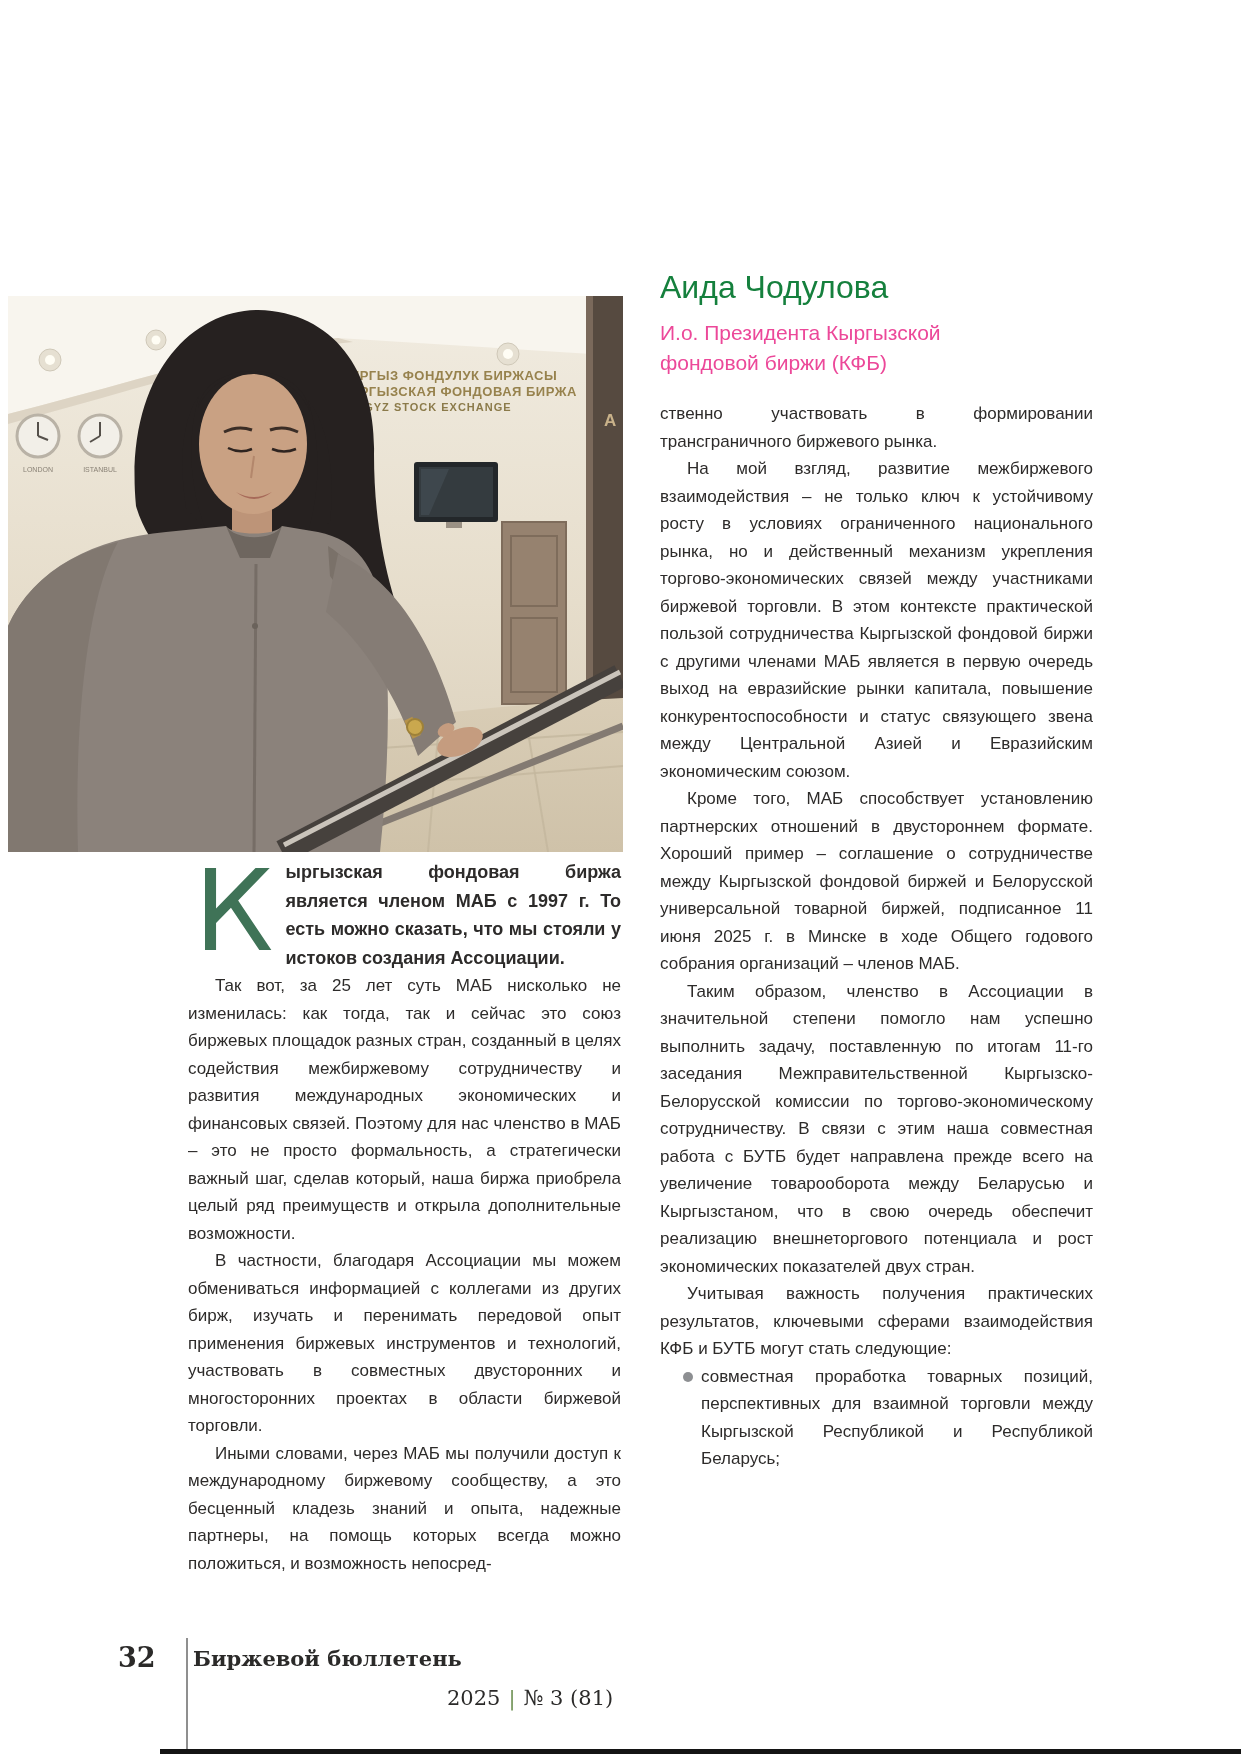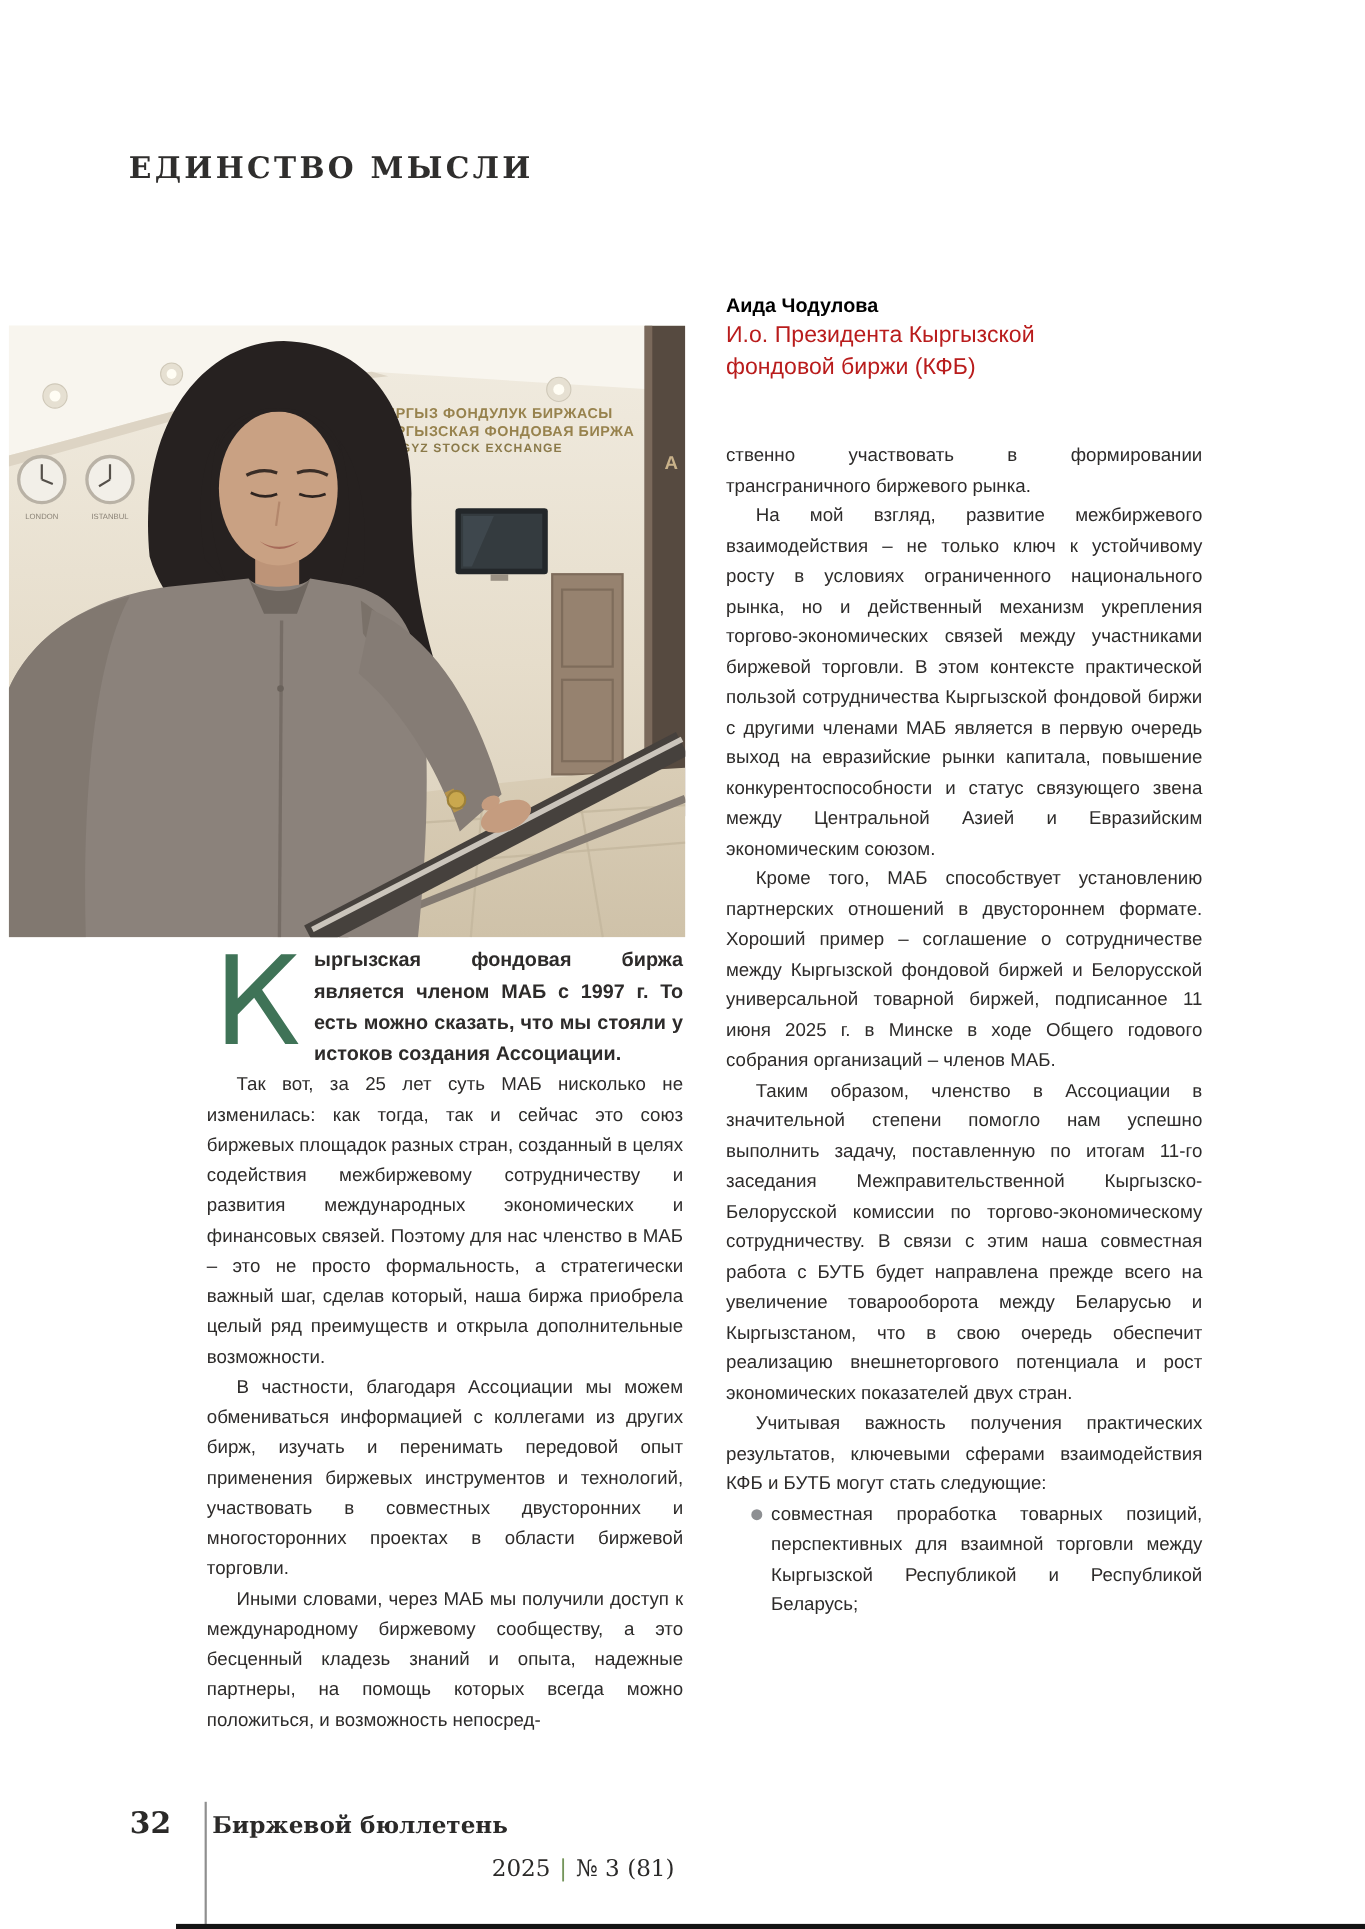--- a/index.html
+++ b/index.html
@@ -13,24 +13,24 @@
   }
   .section-header{
     position:absolute;left:117px;top:138px;
     font-family:"DejaVu Serif", serif;
     font-weight:600;font-size:27px;letter-spacing:3px;
     color:#2f2e2d;white-space:nowrap;
   }
   .photo-wrap{position:absolute;left:8px;top:296px;width:615px;height:556px;}
   .author{position:absolute;left:660px;top:268px;width:360px;}
   .author-name{
-    font-size:18px;font-weight:700;color:#000000;line-height:1.2;
+    font-size:32px;font-weight:400;color:#15803d;line-height:1.2;
   }
   .author-role{
-    font-size:21px;color:#b91c1c;line-height:1.42;width:310px;
+    margin-top:12px;font-size:21px;color:#ec4899;line-height:1.42;width:310px;
   }
   .col{position:absolute;width:433px;font-size:17px;line-height:27.5px;text-align:justify;color:#2d2b2a;}
   .col p{margin:0;text-indent:27px;}
   .col p.no-indent{text-indent:0;}
   .right-col{left:660px;top:400px;}
   .left-col{left:188px;top:858px;}
   .intro{font-weight:700;font-size:18px;line-height:28.5px;text-indent:0 !important;}
   .dropcap{
     float:left;
     font-family:"DejaVu Sans", sans-serif;
@@ -58,21 +58,20 @@
   }
   .bottom-rule{
     position:absolute;left:160px;top:1749px;width:1081px;height:5px;background:#141414;
   }
 </style>
 </head>
 <body>
 
 <div class="page">
 
-  <div class="section-header">ЕДИНСТВО МЫСЛИ</div>
 
   <div class="photo-wrap">
     <svg width="615" height="556" viewBox="0 0 615 556">
       <defs>
         <linearGradient id="wallGrad" x1="0" y1="0" x2="0" y2="1">
           <stop offset="0" stop-color="#f1ece1"></stop>
           <stop offset="0.55" stop-color="#e6ddcb"></stop>
           <stop offset="1" stop-color="#d8cdb8"></stop>
         </linearGradient>
         <linearGradient id="floorGrad" x1="0" y1="0" x2="0" y2="1">

